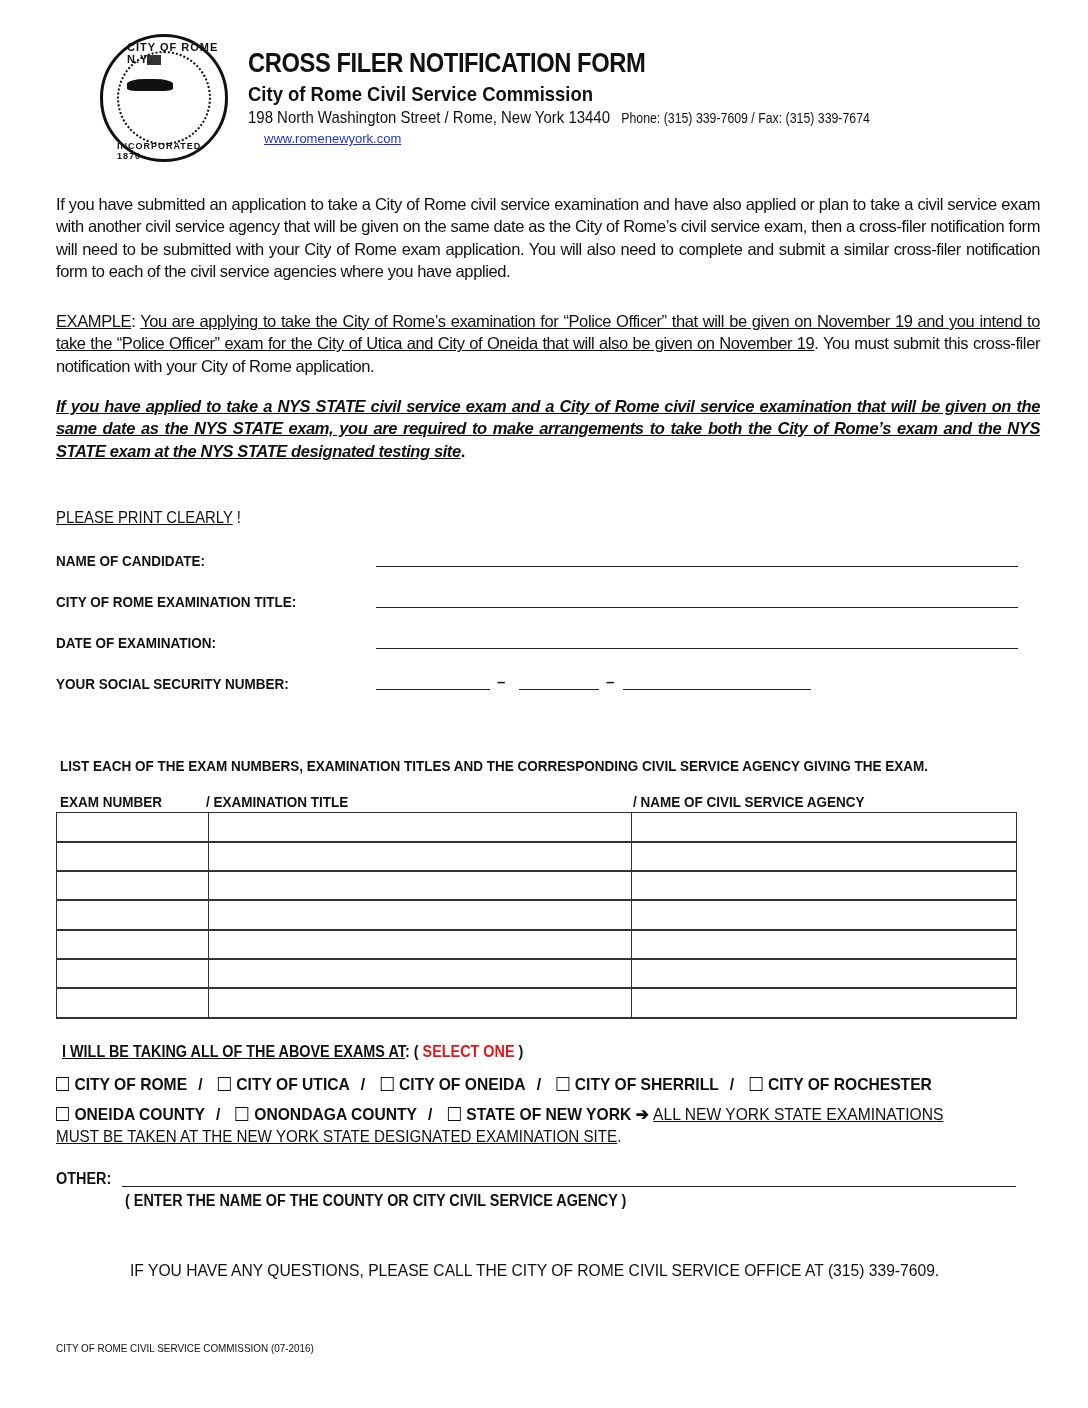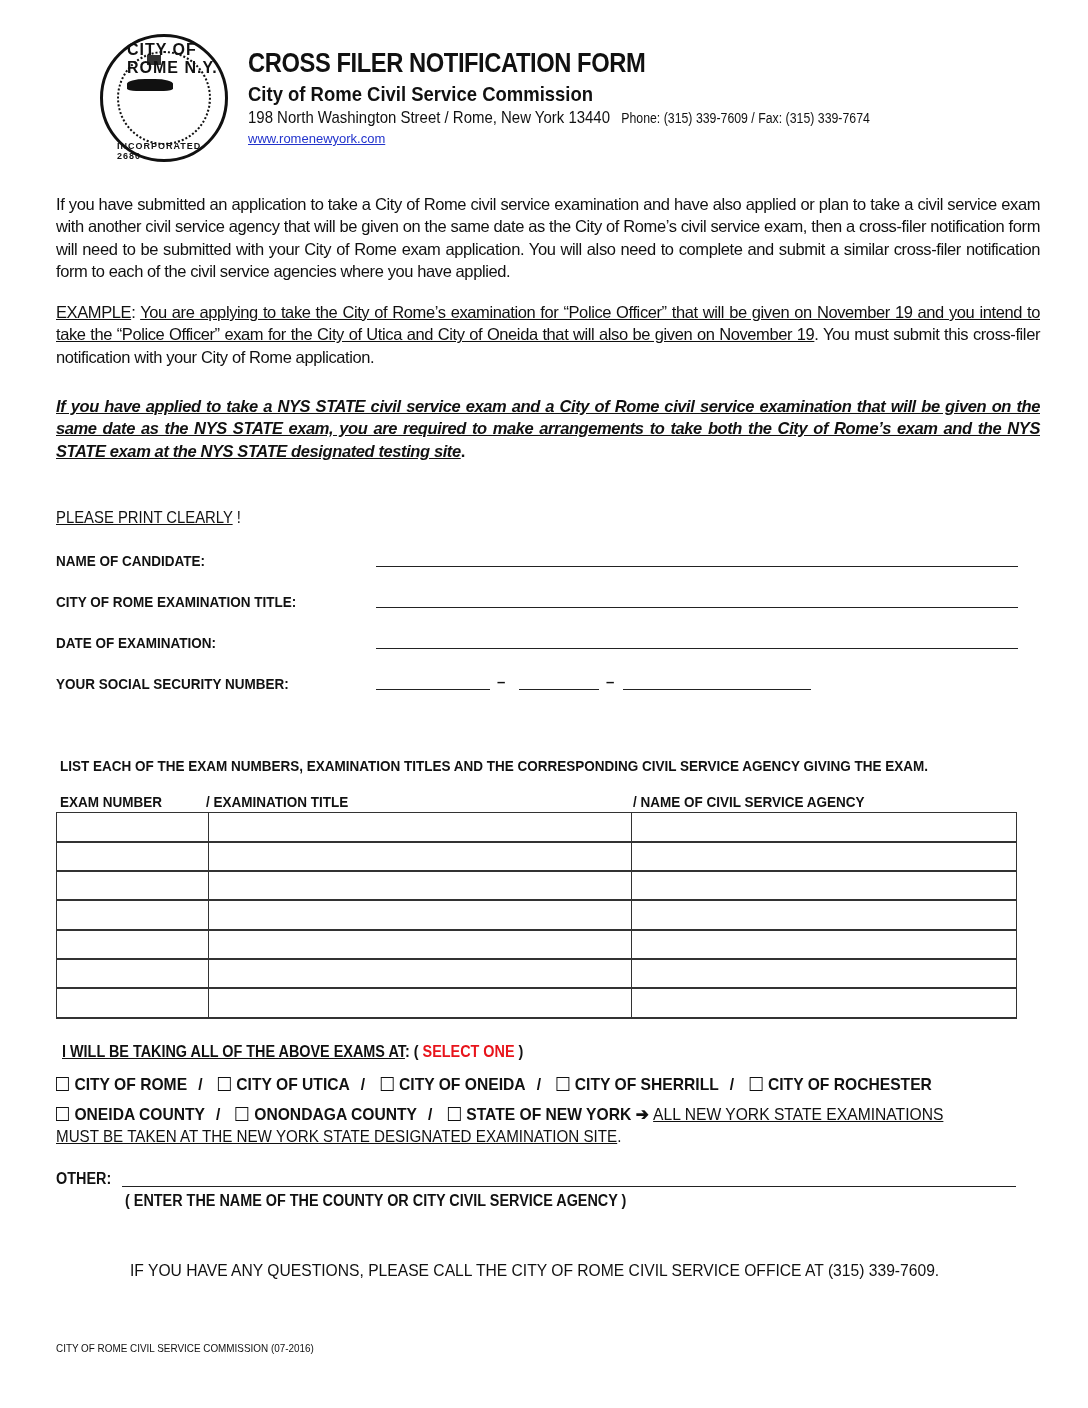--- a/index.html
+++ b/index.html
@@ -2,26 +2,26 @@
 <html><head>
 <meta charset="utf-8">
 <style>
   * { box-sizing: border-box; margin: 0; padding: 0; }
   body { width: 1088px; height: 1408px; background: #ffffff; color: #111; font-family: "Liberation Sans", sans-serif; position: relative; overflow: hidden; }
   .abs { position: absolute; }
   .seal { left: 100px; top: 34px; width: 128px; height: 128px; border-radius: 50%; border: 3px solid #111; }
   .seal-inner { position: absolute; left: 14px; top: 14px; width: 94px; height: 94px; border-radius: 50%; border: 2px dotted #111; }
   .seal-ship { position: absolute; left: 24px; top: 42px; width: 46px; height: 12px; background: #111; border-radius: 40% 40% 20% 20%; }
   .seal-flag { position: absolute; left: 44px; top: 18px; width: 14px; height: 10px; background: #333; }
-  .seal-text { position: absolute; font-size: 16px; font-weight: bold; letter-spacing: 1px; }
+  .seal-text { position: absolute; font-size: 11px; font-weight: bold; letter-spacing: 1px; }
   .title { left: 248px; top: 48px; font-size: 27px; font-weight: bold; letter-spacing: -0.5px; transform: scaleX(0.88); transform-origin: left; white-space: nowrap; }
   .subtitle { left: 248px; top: 82px; font-size: 21px; font-weight: bold; transform: scaleX(0.88); transform-origin: left; white-space: nowrap; }
   .address { left: 248px; top: 108px; font-size: 17px; transform: scaleX(0.88); transform-origin: left; white-space: nowrap; }
   .address .phone { font-size: 14px; margin-left: 8px; }
-  .website { left: 248px; top: 131px; font-size: 13px; color: #2233cc; text-decoration: underline; }
+  .website { left: 264px; top: 131px; font-size: 13px; color: #2233cc; text-decoration: underline; }
   .para { left: 56px; width: 984px; font-size: 16.5px; line-height: 22.3px; text-align: justify; letter-spacing: -0.4px; }
   .u { text-decoration: underline; }
   .b { font-weight: normal; }
   .i { font-style: italic; }
   .fieldlabel { left: 56px; font-size: 15px; font-weight: bold; transform: scaleX(0.9); transform-origin: left; white-space: nowrap; }
   .line { position: absolute; border-bottom: 1.5px solid #222; height: 1px; }
   .dash { position: absolute; font-size: 15px; font-weight: bold; }
   .list-heading { left: 60px; top: 757px; font-size: 15px; font-weight: bold; transform: scaleX(0.9); transform-origin: left; white-space: nowrap; }
   .colhead { top: 793px; font-size: 15px; font-weight: bold; transform: scaleX(0.9); transform-origin: left; white-space: nowrap; }
   table.exam { position: absolute; left: 56px; top: 812px; width: 961px; border-collapse: collapse; }
@@ -40,35 +40,35 @@
   .footer { left: 56px; top: 1342px; font-size: 11px; white-space: nowrap; transform: scaleX(0.9); transform-origin: left; }
 </style>
 </head>
 <body>
 
 <div class="abs seal">
   <div class="seal-inner"></div>
   <div class="seal-flag"></div>
   <div class="seal-ship"></div>
   <div class="seal-text" style="left:24px;top:4px;">CITY OF ROME N.Y.</div>
-  <div class="seal-text" style="left:14px;top:104px;font-size:9px;">INCORPORATED 2680</div>
+  <div class="seal-text" style="left:14px;top:104px;font-size:9px;">INCORPORATED 1870</div>
 </div>
 <div class="abs title">CROSS FILER NOTIFICATION FORM</div>
 <div class="abs subtitle">City of Rome Civil Service Commission</div>
 <div class="abs address">
   <span>198 North Washington Street  /  Rome, New York  13440</span>
   <span class="phone">Phone: (315) 339-7609 / Fax: (315) 339-7674</span>
 </div>
 <a class="abs website">www.romenewyork.com</a>
 
 <div class="abs para" style="top:193px;">
   <span>If you have submitted an application to take a City of Rome civil service examination and have also applied or plan to take a civil service exam with another civil service agency </span><span class="b"> that will be given on the same date </span><span> as the City of Rome’s civil service exam, then a cross-filer notification form will need to be submitted with your City of Rome exam application.  You will also need to complete and submit a similar cross-filer notification form to each of the civil service agencies where you have applied.</span>
 </div>
 
-<div class="abs para" style="top:301px;">
+<div class="abs para" style="top:310px;">
   <span class="u">EXAMPLE</span><span>:  </span><span class="u">You are applying to take the City of Rome’s examination for “Police Officer” that will be given on November 19 and you intend to take the “Police Officer” exam for the  City of Utica  and  City of Oneida  that will also be given on November 19</span><span>.  You must submit this cross-filer notification with your City of Rome application.</span>
 </div>
 
 <div class="abs para i" style="top:395px;font-weight:bold;">
   <span class="u">If you have applied to take a NYS STATE civil service exam and a City of Rome civil service examination that will be given on the same date as the NYS STATE exam, you are required to make arrangements to take both the City of Rome’s exam and the NYS STATE exam at the NYS STATE designated testing site</span><span style="font-style:normal">.</span>
 </div>
 
 <div class="abs" style="left:56px;top:508px;font-size:16.5px;transform:scaleX(0.9);transform-origin:left;white-space:nowrap;">
   <span class="u">PLEASE PRINT CLEARLY</span><span> !</span>
 </div>

